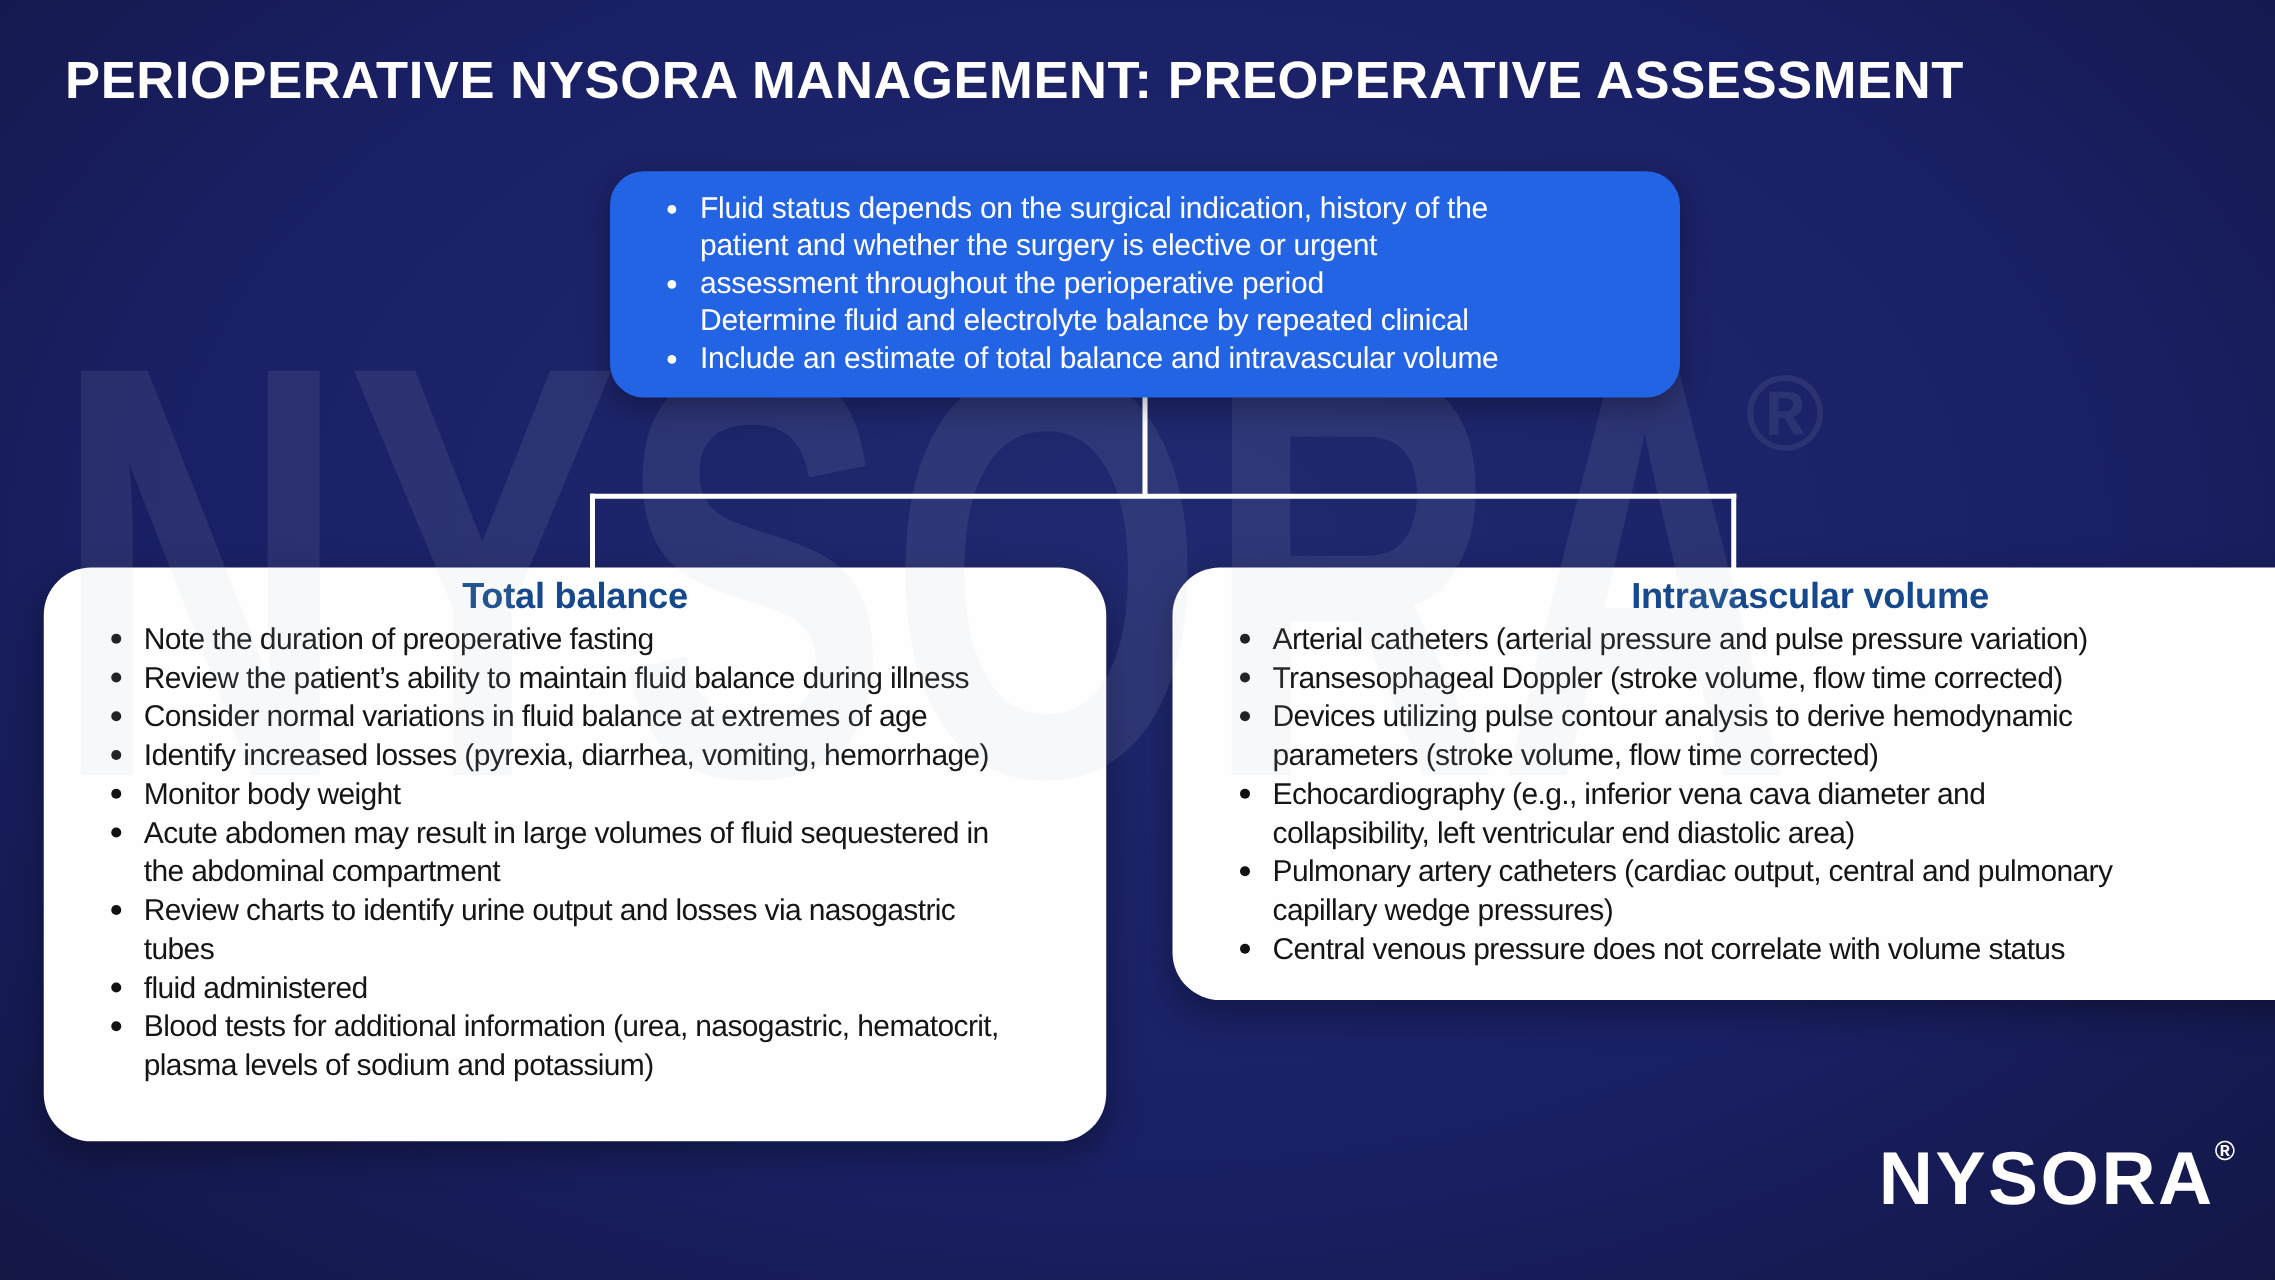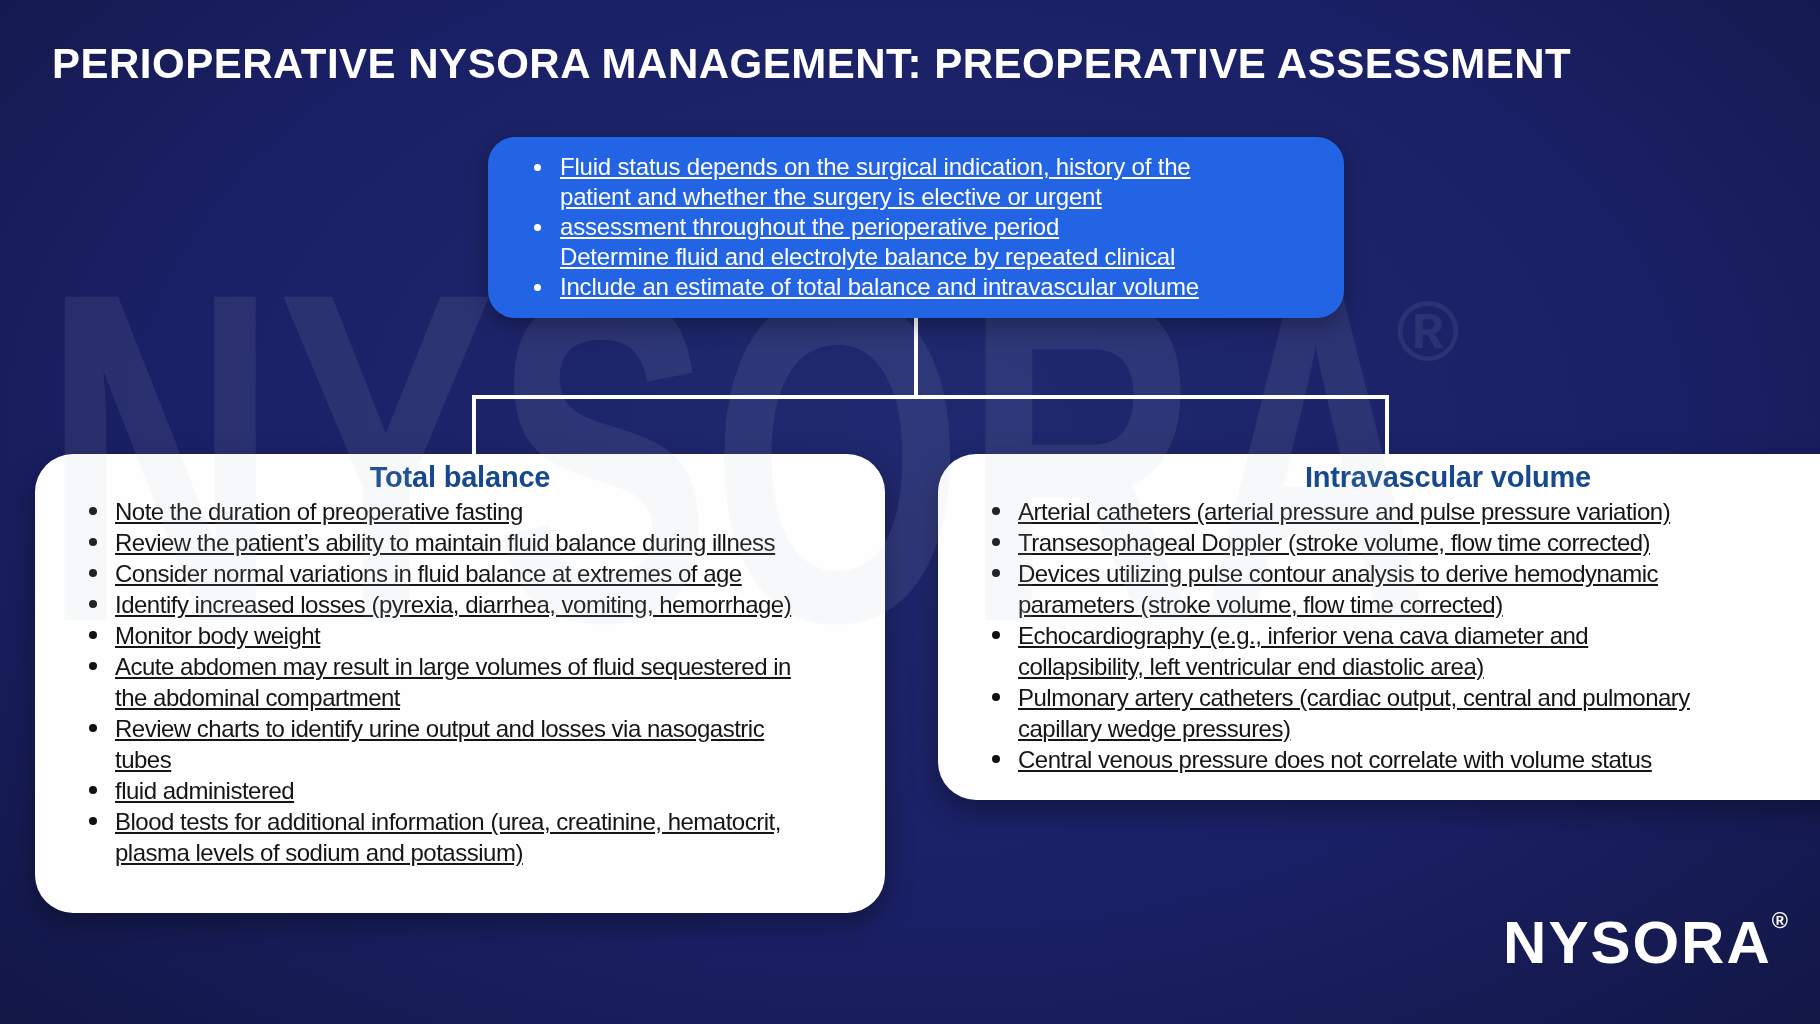--- a/index.html
+++ b/index.html
@@ -56,21 +56,21 @@
   .panel ul{list-style:none;margin:0;padding:0 14px 0 52px;}
   .panel li{
     position:relative;padding-left:28px;color:#151515;
     font-size:24px;line-height:31px;letter-spacing:-.5px;
   }
   .panel li::before{
     content:"";position:absolute;left:2px;top:11px;width:8px;height:8px;
     border-radius:50%;background:#111111;
   }
   .panel-right ul{padding-right:38px;}
-  .line{display:block;text-decoration:underline;}
+  .line{display:block;}
   
   .logo{
     position:absolute;right:32px;top:908px;z-index:10;
     color:#ffffff;font-size:60px;font-weight:800;letter-spacing:2px;white-space:nowrap;
   }
   .logo .reg{font-size:22px;font-weight:700;vertical-align:top;line-height:1;position:relative;top:2px;letter-spacing:0;}
 </style>
 </head>
 <body>
 
@@ -129,21 +129,21 @@
         <span class="line">the abdominal compartment</span>
       </li>
       <li>
         <span class="line">Review charts to identify urine output and losses via nasogastric</span>
         <span class="line">tubes</span>
       </li>
       <li>
         <span class="line">fluid administered</span>
       </li>
       <li>
-        <span class="line">Blood tests for additional information (urea, creatinine, hematocrit,</span>
+        <span class="line">Blood tests for additional information (urea, nasogastric, hematocrit,</span>
         <span class="line">plasma levels of sodium and potassium)</span>
       </li>
     </ul>
   </div>
 
   <div class="panel panel-right">
     <h2>Intravascular volume</h2>
     <ul>
       <li>
         <span class="line">Arterial catheters (arterial pressure and pulse pressure variation)</span>

